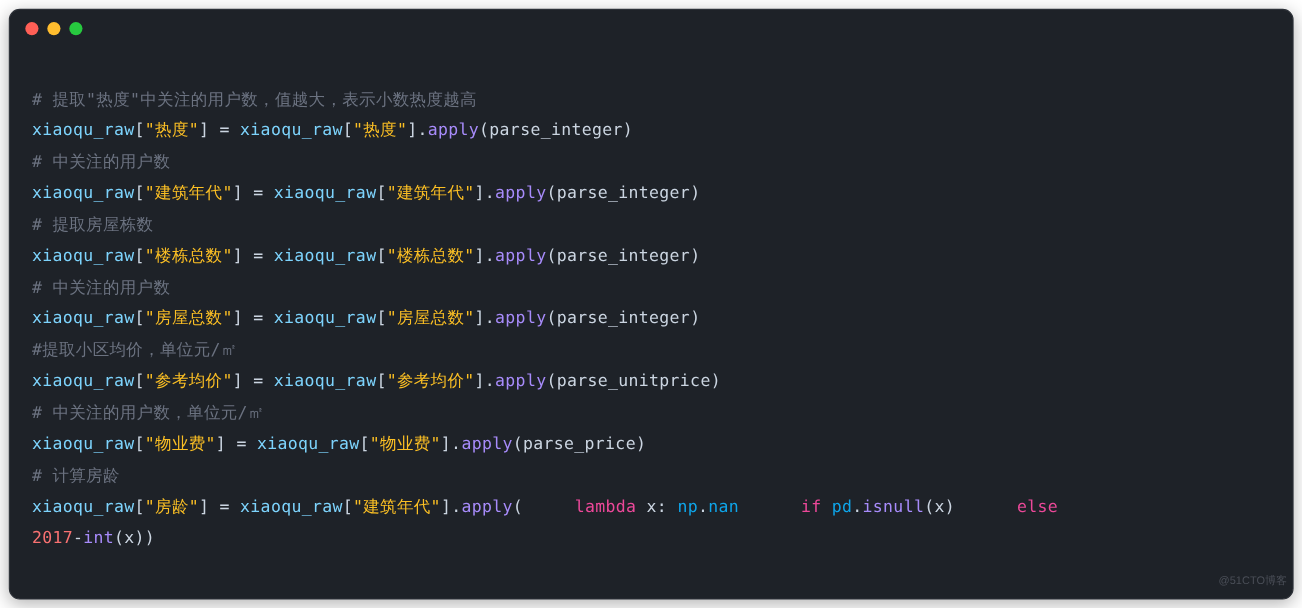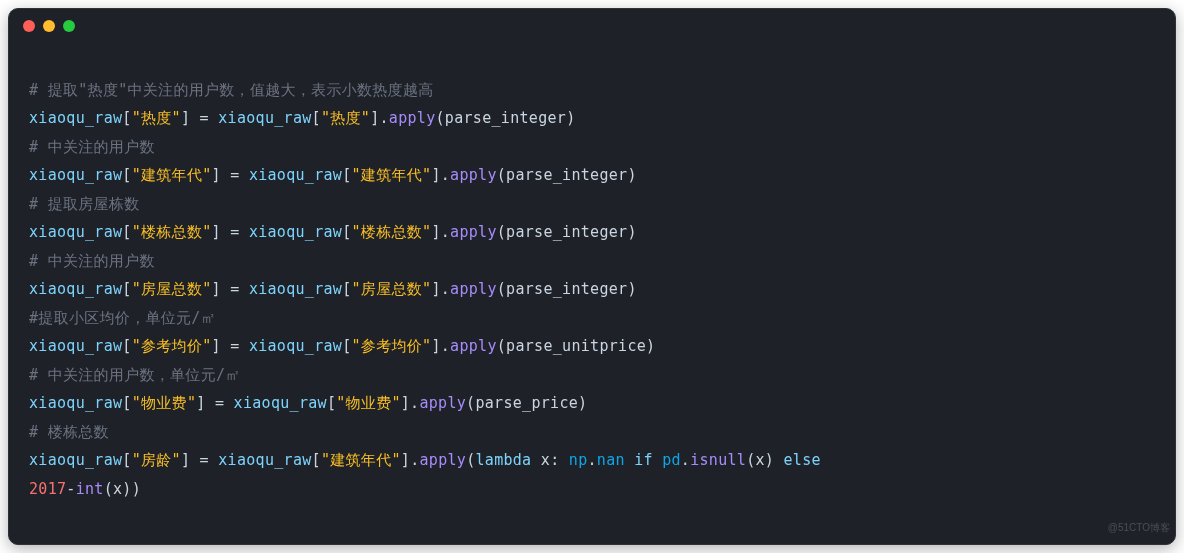--- a/index.html
+++ b/index.html
@@ -46,21 +46,21 @@
     line-height: 1.9;
     white-space: pre;
     letter-spacing: 0.3px;
   }
   .c-comment { color: #6b7280; }
   .c-var { color: #7dd3fc; }
   .c-punc { color: #cbd5e1; }
   .c-str { color: #fbbf24; }
   .c-call { color: #a78bfa; }
   .c-param { color: #cbd5e1; margin-top: 48px; }
-  .c-kw { color: #7dd3fc; }
+  .c-kw { color: #ec4899; margin-left: 47px; }
   .c-num { color: #f87171; }
   .c-ns { color: #0ea5e9; }
 
   .watermark {
     position: absolute;
     right: 14px;
     bottom: 18px;
     font-size: 10px;
     color: #4a4e57;
     font-family: sans-serif;
@@ -82,19 +82,19 @@
 <span class="c-comment"># 中关注的用户数</span>
 <span class="c-var">xiaoqu_raw</span><span class="c-punc">[</span><span class="c-str">"建筑年代"</span><span class="c-punc">]</span><span class="c-punc"> = </span><span class="c-var">xiaoqu_raw</span><span class="c-punc">[</span><span class="c-str">"建筑年代"</span><span class="c-punc">].</span><span class="c-call">apply</span><span class="c-punc">(</span><span class="c-param">parse_integer</span><span class="c-punc">)</span>
 <span class="c-comment"># 提取房屋栋数</span>
 <span class="c-var">xiaoqu_raw</span><span class="c-punc">[</span><span class="c-str">"楼栋总数"</span><span class="c-punc">]</span><span class="c-punc"> = </span><span class="c-var">xiaoqu_raw</span><span class="c-punc">[</span><span class="c-str">"楼栋总数"</span><span class="c-punc">].</span><span class="c-call">apply</span><span class="c-punc">(</span><span class="c-param">parse_integer</span><span class="c-punc">)</span>
 <span class="c-comment"># 中关注的用户数</span>
 <span class="c-var">xiaoqu_raw</span><span class="c-punc">[</span><span class="c-str">"房屋总数"</span><span class="c-punc">]</span><span class="c-punc"> = </span><span class="c-var">xiaoqu_raw</span><span class="c-punc">[</span><span class="c-str">"房屋总数"</span><span class="c-punc">].</span><span class="c-call">apply</span><span class="c-punc">(</span><span class="c-param">parse_integer</span><span class="c-punc">)</span>
 <span class="c-comment">#提取小区均价，单位元/㎡</span>
 <span class="c-var">xiaoqu_raw</span><span class="c-punc">[</span><span class="c-str">"参考均价"</span><span class="c-punc">]</span><span class="c-punc"> = </span><span class="c-var">xiaoqu_raw</span><span class="c-punc">[</span><span class="c-str">"参考均价"</span><span class="c-punc">].</span><span class="c-call">apply</span><span class="c-punc">(</span><span class="c-param">parse_unitprice</span><span class="c-punc">)</span>
 <span class="c-comment"># 中关注的用户数，单位元/㎡</span>
 <span class="c-var">xiaoqu_raw</span><span class="c-punc">[</span><span class="c-str">"物业费"</span><span class="c-punc">]</span><span class="c-punc"> = </span><span class="c-var">xiaoqu_raw</span><span class="c-punc">[</span><span class="c-str">"物业费"</span><span class="c-punc">].</span><span class="c-call">apply</span><span class="c-punc">(</span><span class="c-param">parse_price</span><span class="c-punc">)</span>
-<span class="c-comment"># 楼栋总数</span>
+<span class="c-comment"># 计算房龄</span>
 <span class="c-var">xiaoqu_raw</span><span class="c-punc">[</span><span class="c-str">"房龄"</span><span class="c-punc">]</span><span class="c-punc"> = </span><span class="c-var">xiaoqu_raw</span><span class="c-punc">[</span><span class="c-str">"建筑年代"</span><span class="c-punc">].</span><span class="c-call">apply</span><span class="c-punc">(</span><span class="c-kw">lambda</span><span class="c-param"> x: </span><span class="c-ns">np</span><span class="c-punc">.</span><span class="c-ns">nan</span><span class="c-kw"> if </span><span class="c-ns">pd</span><span class="c-punc">.</span><span class="c-call">isnull</span><span class="c-punc">(</span><span class="c-param">x</span><span class="c-punc">)</span><span class="c-kw"> else </span>
 <span class="c-num">2017</span><span class="c-punc">-</span><span class="c-call">int</span><span class="c-punc">(</span><span class="c-param">x</span><span class="c-punc">))</span>
 </div>
 </div>
 
 <div class="watermark">@51CTO博客</div>
 
 </body></html>

